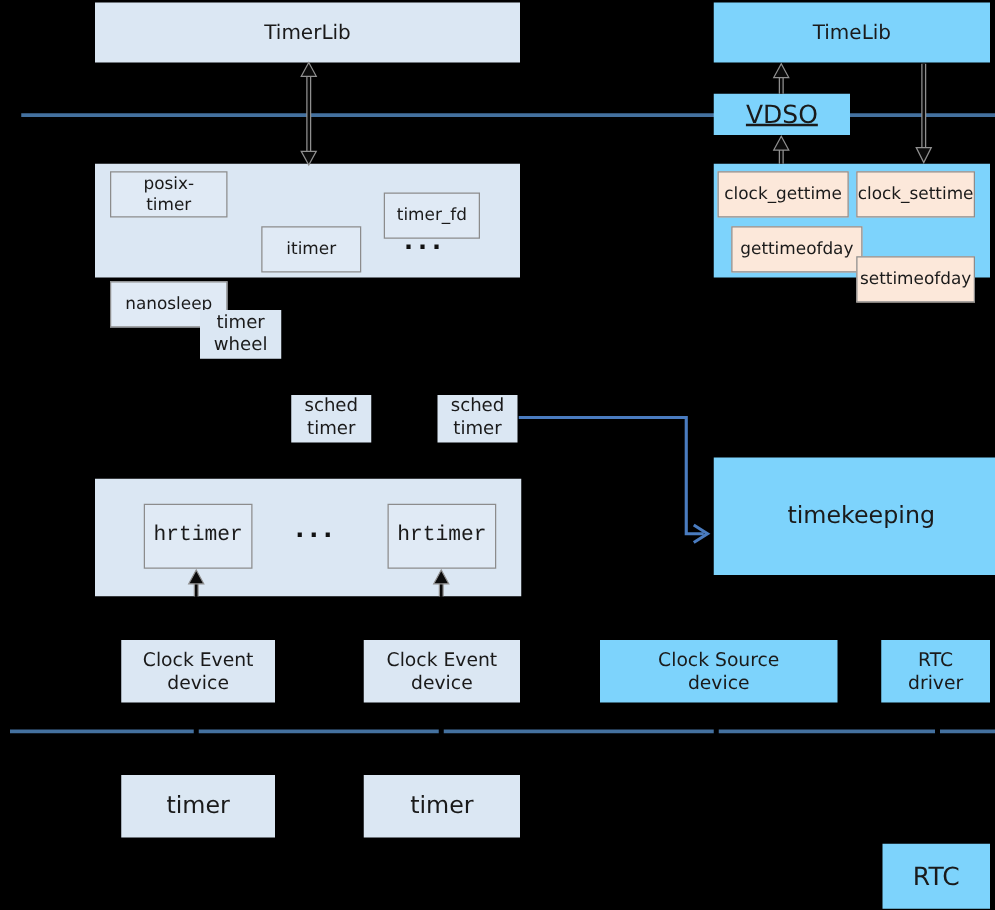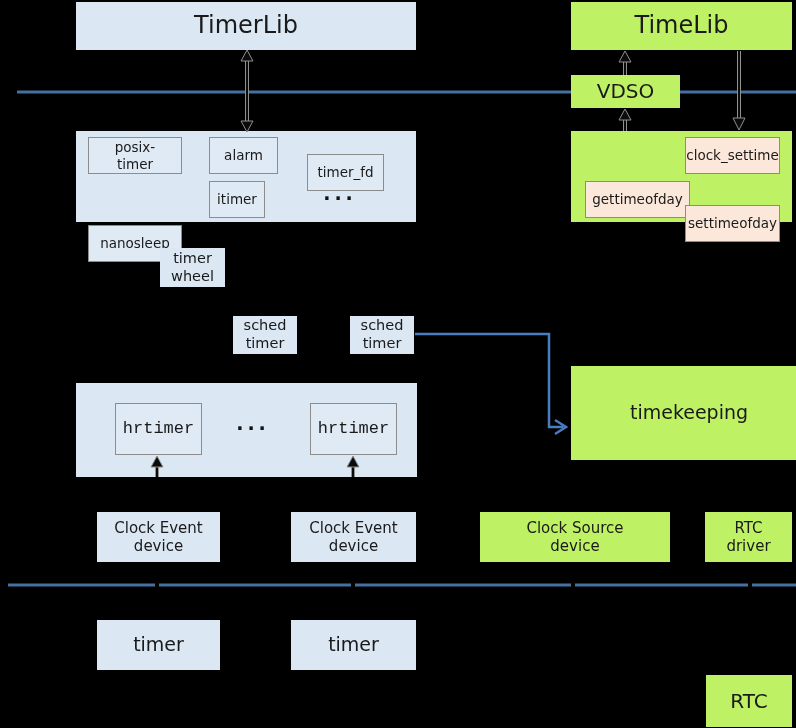--- a/index.html
+++ b/index.html
@@ -17,26 +17,26 @@
     position:absolute;
     display:flex;align-items:center;justify-content:center;
     text-align:center;
     color:#1a1a1a;
     white-space:pre-line;
     line-height:1.22;
     z-index:1;
     box-sizing:border-box;
   }
   .blue{background:#dbe7f3;}
-  .orange{background:#bef264;}
+  .orange{background:#7dd3fc;}
   .bordered{border:1.4px solid #8c8c8c;}
   .blue.bordered{background:#e0eaf5;}
   .orange.bordered{background:#fce8da;}
-  .fs-title{font-size:24px;}
-  .fs-vdso{font-size:20px;}
+  .fs-title{font-size:16px;}
+  .fs-vdso{font-size:20px;text-decoration:underline;}
   .fs-small{font-size:13.5px;}
   .fs-mid{font-size:14.5px;}
   .fs-hrt{font-size:17px;font-family:Liberation Mono, monospace;}
   .fs-tk{font-size:19px;}
   .fs-dev{font-size:15px;}
   .fs-timer{font-size:19px;}
   .fs-rtc{font-size:20px;}
   .dots{font-size:19px;font-weight:bold;letter-spacing:4px;background:transparent;color:#111;}
 </style>
 </head>
@@ -69,27 +69,27 @@
     </g>
   </svg>
 
   <div class="node blue fs-title" style="left:76px;top:2px;width:340px;height:48px;">TimerLib</div>
   <div class="node orange fs-title" style="left:571px;top:2px;width:221px;height:48px;">TimeLib</div>
   <div class="node orange fs-vdso" style="left:571px;top:75px;width:109px;height:33px;z-index:2;">VDSO</div>
 
   <div class="node blue" style="left:76px;top:131px;width:340px;height:91px;"></div>
   <div class="node blue bordered fs-small" style="left:88px;top:137px;width:94px;height:37px;">posix-
 timer</div>
-  <div class="node blue bordered fs-small" style="left:209px;top:137px;width:69px;height:37px;">alarm</div>
   <div class="node blue bordered fs-small" style="left:307px;top:154px;width:77px;height:37px;">timer_fd</div>
   <div class="node blue bordered fs-small" style="left:88px;top:181px;width:94px;height:37px;margin-top:44px;">nanosleep</div>
-  <div class="node blue bordered fs-small" style="left:209px;top:181px;width:56px;height:37px;">itimer</div>
+  <div class="node blue bordered fs-small" style="left:209px;top:181px;width:80px;height:37px;">itimer</div>
   <div class="node dots" style="left:314px;top:184px;width:52px;height:30px;">···</div>
 
   <div class="node orange" style="left:571px;top:131px;width:221px;height:91px;"></div>
+  <div class="node orange bordered fs-small" style="left:574px;top:137px;width:105px;height:37px;">clock_gettime</div>
   <div class="node orange bordered fs-small" style="left:685px;top:137px;width:95px;height:37px;">clock_settime</div>
   <div class="node orange bordered fs-small" style="left:574px;top:181px;width:105px;height:37px;margin-left:11px;">gettimeofday</div>
   <div class="node orange bordered fs-small" style="left:685px;top:181px;width:95px;height:37px;margin-top:24px;">settimeofday</div>
 
   <div class="node blue fs-mid" style="left:160px;top:248px;width:65px;height:39px;">timer
 wheel</div>
   <div class="node blue fs-mid" style="left:233px;top:316px;width:64px;height:38px;">sched
 timer</div>
   <div class="node blue fs-mid" style="left:350px;top:316px;width:64px;height:38px;">sched
 timer</div>

